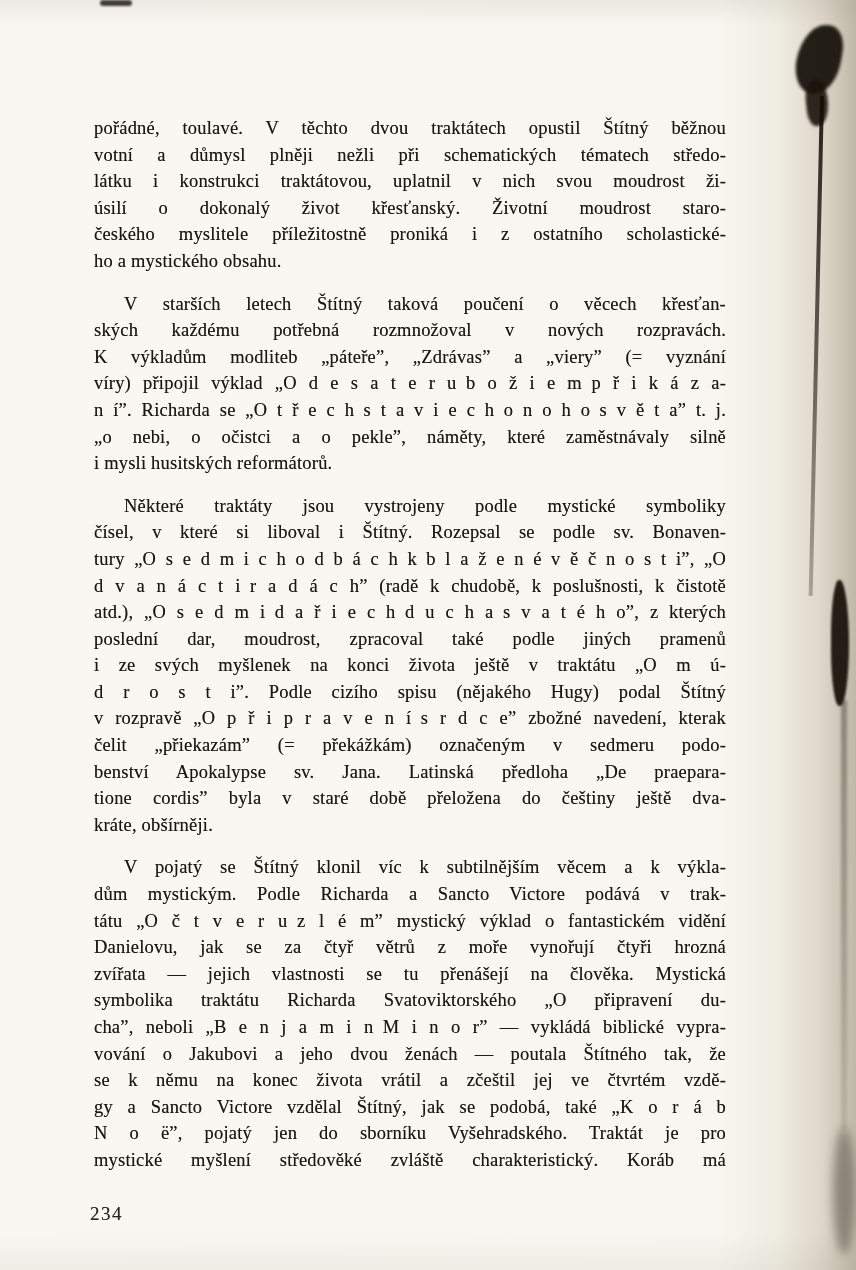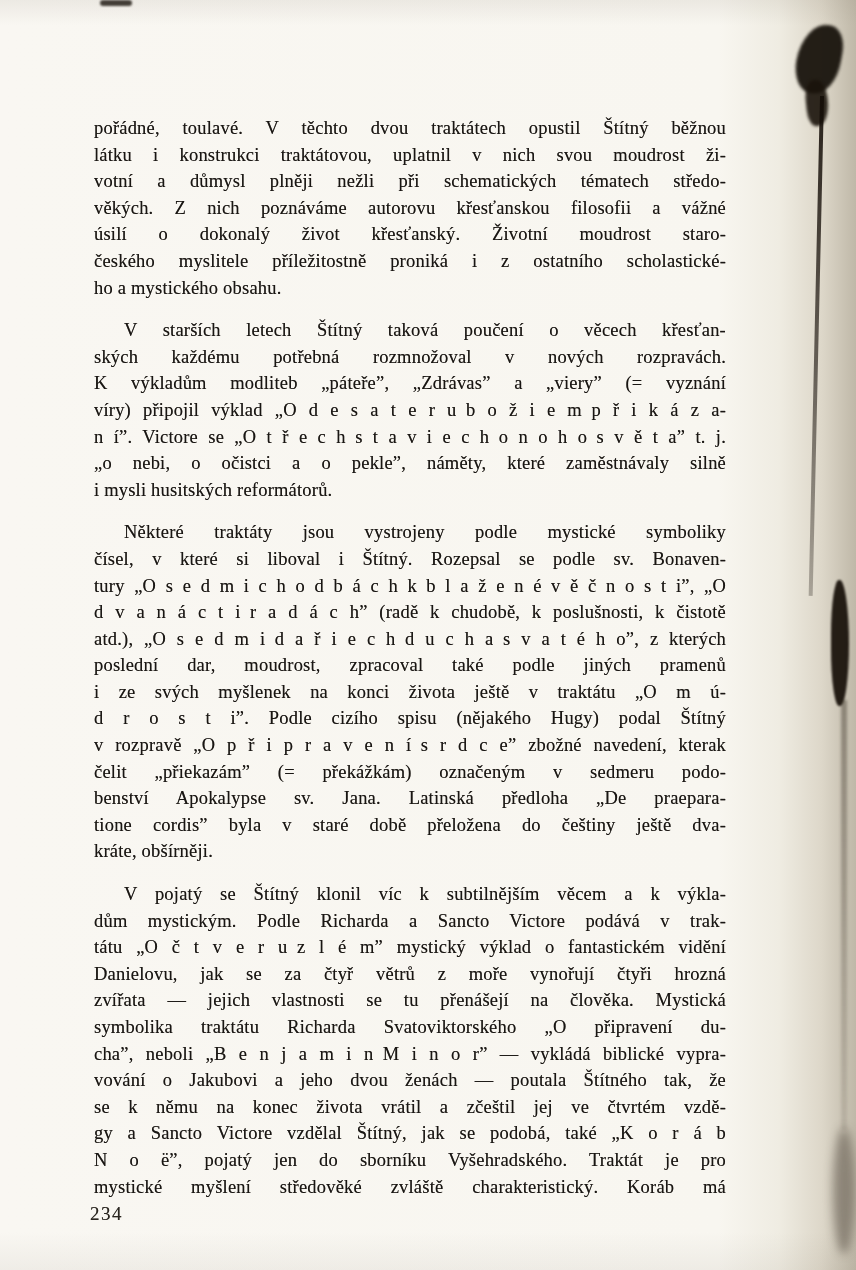--- a/index.html
+++ b/index.html
@@ -93,33 +93,32 @@
     background: rgba(55,45,35,0.42); border-radius: 50%; filter: blur(5px);
   }
 </style>
 </head>
 <body>
 
 <div class="page">
   <div class="text-block">
       <div class="para">
         <div class="line">pořádné, toulavé. V těchto dvou traktátech opustil Štítný běžnou</div>
+        <div class="line">votní a důmysl plněji nežli při schematických tématech středo-</div>
         <div class="line">látku i konstrukci traktátovou, uplatnil v nich svou moudrost ži-</div>
-        <div class="line">votní a důmysl plněji nežli při schematických tématech středo-</div>
-        <div class="line">věkých. Z nich poznáváme autorovu křesťanskou filosofii a vážné</div>
         <div class="line">úsilí o dokonalý život křesťanský. Životní moudrost staro-</div>
         <div class="line">českého myslitele příležitostně proniká i z ostatního scholastické-</div>
         <div class="line endline">ho a mystického obsahu.</div>
       </div>
       <div class="para">
         <div class="line indent">V starších letech Štítný taková poučení o věcech křesťan-</div>
         <div class="line">ských každému potřebná rozmnožoval v nových rozpravách.</div>
         <div class="line">K výkladům modliteb „páteře”, „Zdrávas” a „viery” (= vyznání</div>
         <div class="line">víry) připojil výklad „O d e s a t e r u b o ž i e m p ř i k á z a-</div>
-        <div class="line">n í”. Victore se „O t ř e c h s t a v i e c h o n o h o s v ě t a” t. j.</div>
+        <div class="line">n í”. Richarda se „O t ř e c h s t a v i e c h o n o h o s v ě t a” t. j.</div>
         <div class="line">„o nebi, o očistci a o pekle”, náměty, které zaměstnávaly silně</div>
         <div class="line endline">i mysli husitských reformátorů.</div>
       </div>
       <div class="para">
         <div class="line indent">Některé traktáty jsou vystrojeny podle mystické symboliky</div>
         <div class="line">čísel, v které si liboval i Štítný. Rozepsal se podle sv. Bonaven-</div>
         <div class="line">tury „O s e d m i c h o d b á c h k b l a ž e n é v ě č n o s t i”, „O</div>
         <div class="line">d v a n á c t i r a d á c h” (radě k chudobě, k poslušnosti, k čistotě</div>
         <div class="line">atd.), „O s e d m i d a ř i e c h d u c h a s v a t é h o”, z kterých</div>
         <div class="line">poslední dar, moudrost, zpracoval také podle jiných pramenů</div>

